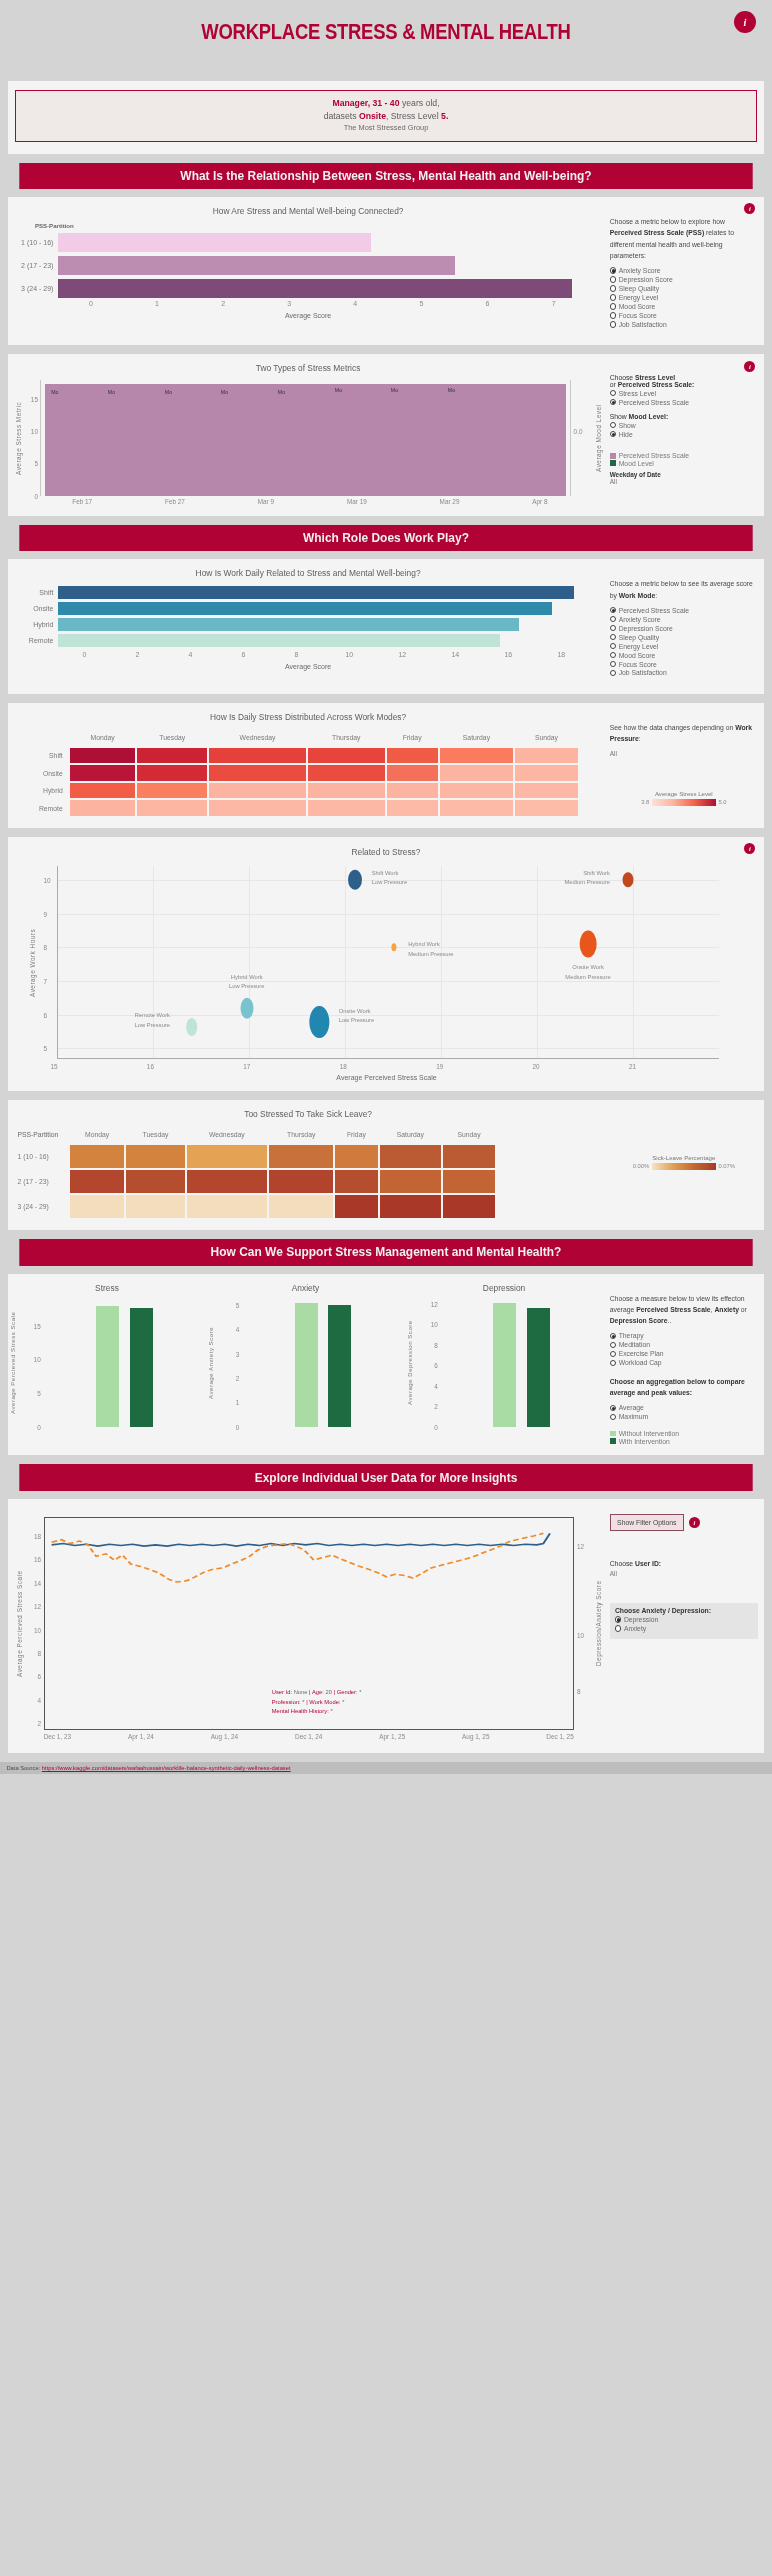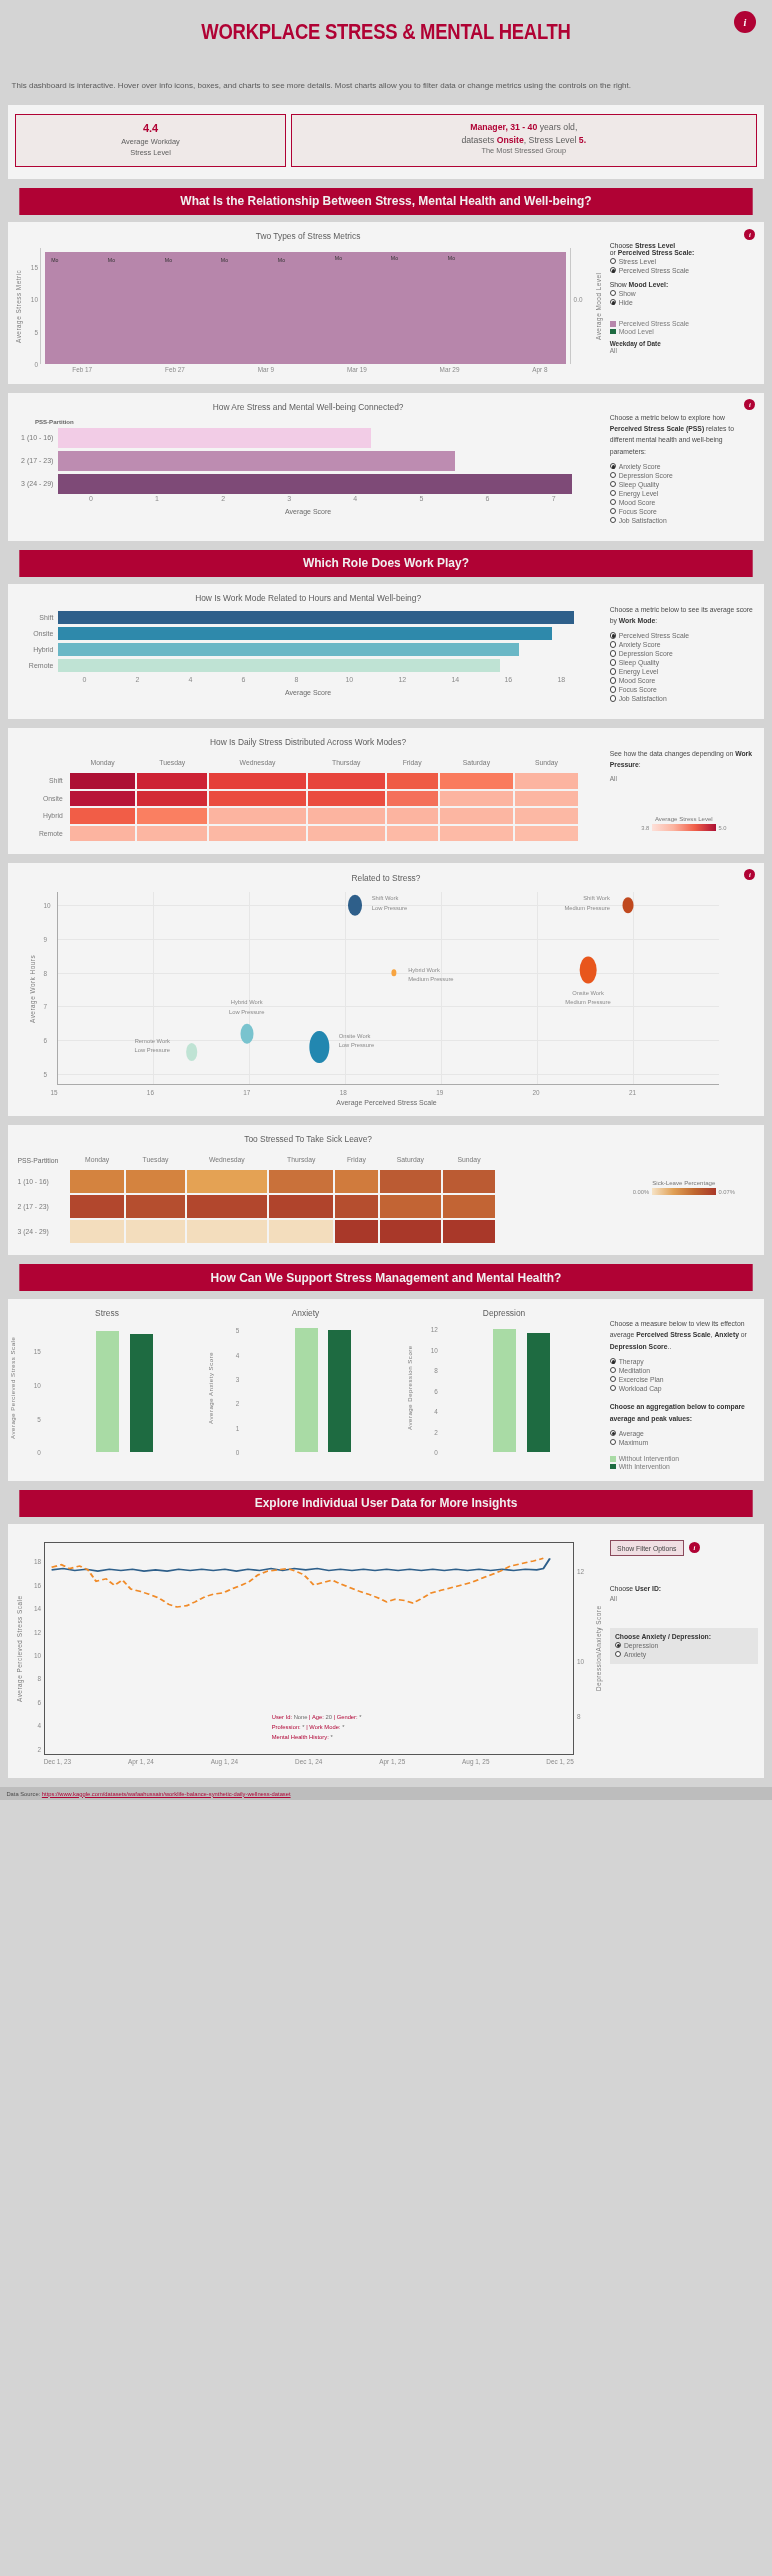--- a/index.html
+++ b/index.html
@@ -176,42 +176,116 @@
 </style>
 </head>
 <body>
 
 <div class="wrap">
 
   <div class="header">
     <div class="dash-title">WORKPLACE STRESS &amp; MENTAL HEALTH</div>
     <div class="info-dot">i</div>
   </div>
-  <div class="intro">This dashboard is interactive. Hover over info icons, boxes, and charts to see more details. Most charts allow you to filter data or change metrics using the controls on the right.</div>
 
   <div class="kpi-panel">
     <div class="kpi-row">
-      <div class="kpi">
-        <div class="kpi-big">4.4</div>
-        <div class="kpi-sub">Average Workday</div>
-        <div class="kpi-sub">Stress Level</div>
-      </div>
       <div class="kpi wide">
         <div class="kpi-line">
           <b>Manager, 31 - 40</b><span> years old,</span>
         </div>
         <div class="kpi-line">
           <span>datasets </span><b>Onsite</b><span>, Stress Level </span><b>5.</b>
         </div>
         <div class="kpi-note">The Most Stressed Group</div>
       </div>
     </div>
   </div>
 
   <div class="banner">What Is the Relationship Between Stress, Mental Health and Well-being?</div>
+
+  <div class="card">
+    <div class="info-dot">i</div>
+    <div class="card-body">
+      <div class="chart-col">
+        <div class="chart-title">How Are Stress and Mental Well-being Connected?</div>
+        <div style="font-size:6.1px;font-weight:bold;color:#666;padding-left:22px;margin-bottom:1.3px">PSS-Partition</div>
+        <div class="hbar-grid">
+          <div class="hbar-row">
+            <div class="hbar-lbl">1 (10 - 16)</div>
+            <div class="hbar-track">
+                <div class="hbar" style="width:59.3%;background:#f2cce6"></div>
+              </div>
+            <div style="width:16.7px"></div>
+          </div>
+          <div class="hbar-row">
+            <div class="hbar-lbl">2 (17 - 23)</div>
+            <div class="hbar-track">
+                <div class="hbar" style="width:75.1%;background:#bd8cb1"></div>
+              </div>
+            <div style="width:16.7px"></div>
+          </div>
+          <div class="hbar-row">
+            <div class="hbar-lbl">3 (24 - 29)</div>
+            <div class="hbar-track">
+                <div class="hbar" style="width:97.3%;background:#7e4a77"></div>
+              </div>
+            <div style="width:16.7px"></div>
+          </div>
+        </div>
+        <div class="hx" style="padding-right:16.7px">
+          <span>0</span>
+          <span>1</span>
+          <span>2</span>
+          <span>3</span>
+          <span>4</span>
+          <span>5</span>
+          <span>6</span>
+          <span>7</span>
+        </div>
+        <div class="axis-lbl-x" style="margin-top:5.2px">Average Score</div>
+      </div>
+
+      <div class="ctrl-col">
+        <div class="ctrl-text">
+          <span>Choose a metric below to explore how </span><b>Perceived Stress Scale (PSS)</b><span> relates to different mental health and well-being parameters:</span>
+        </div>
+        <div class="radio-list">
+          <div class="radio-row">
+              <span class="radio on"></span>
+              <span class="radio-lbl">Anxiety Score</span>
+            </div>
+          <div class="radio-row">
+              <span class="radio"></span>
+              <span class="radio-lbl">Depression Score</span>
+            </div>
+          <div class="radio-row">
+              <span class="radio"></span>
+              <span class="radio-lbl">Sleep Quality</span>
+            </div>
+          <div class="radio-row">
+              <span class="radio"></span>
+              <span class="radio-lbl">Energy Level</span>
+            </div>
+          <div class="radio-row">
+              <span class="radio"></span>
+              <span class="radio-lbl">Mood Score</span>
+            </div>
+          <div class="radio-row">
+              <span class="radio"></span>
+              <span class="radio-lbl">Focus Score</span>
+            </div>
+          <div class="radio-row">
+              <span class="radio"></span>
+              <span class="radio-lbl">Job Satisfaction</span>
+            </div>
+        </div>
+      </div>
+    </div>
+  </div>
 
   <div class="card">
     <div class="info-dot">i</div>
     <div class="card-body">
       <div class="chart-col">
         <div class="chart-title">Two Types of Stress Metrics</div>
         <div style="display:flex;">
           <div class="axis-lbl-y" style="height:116px;width:10.3px;">Average Stress Metric</div>
           <div class="area-wrap" style="flex:1 1 auto;">
             <div class="yticks tick" style="flex:0 0 16.7px;">
@@ -286,106 +360,26 @@
             <span class="sw" style="background:#1e6b41"></span>
             <span class="legend-lbl">Mood Level</span>
           </div>
           <div class="small-head">Weekday of Date</div>
           <div class="small-val">All</div>
         </div>
       </div>
     </div>
   </div>
 
-  <div class="card">
-    <div class="info-dot">i</div>
-    <div class="card-body">
-      <div class="chart-col">
-        <div class="chart-title">How Are Stress and Mental Well-being Connected?</div>
-        <div style="font-size:6.1px;font-weight:bold;color:#666;padding-left:22px;margin-bottom:1.3px">PSS-Partition</div>
-        <div class="hbar-grid">
-          <div class="hbar-row">
-            <div class="hbar-lbl">1 (10 - 16)</div>
-            <div class="hbar-track">
-                <div class="hbar" style="width:59.3%;background:#f2cce6"></div>
-              </div>
-            <div style="width:16.7px"></div>
-          </div>
-          <div class="hbar-row">
-            <div class="hbar-lbl">2 (17 - 23)</div>
-            <div class="hbar-track">
-                <div class="hbar" style="width:75.1%;background:#bd8cb1"></div>
-              </div>
-            <div style="width:16.7px"></div>
-          </div>
-          <div class="hbar-row">
-            <div class="hbar-lbl">3 (24 - 29)</div>
-            <div class="hbar-track">
-                <div class="hbar" style="width:97.3%;background:#7e4a77"></div>
-              </div>
-            <div style="width:16.7px"></div>
-          </div>
-        </div>
-        <div class="hx" style="padding-right:16.7px">
-          <span>0</span>
-          <span>1</span>
-          <span>2</span>
-          <span>3</span>
-          <span>4</span>
-          <span>5</span>
-          <span>6</span>
-          <span>7</span>
-        </div>
-        <div class="axis-lbl-x" style="margin-top:5.2px">Average Score</div>
-      </div>
-
-      <div class="ctrl-col">
-        <div class="ctrl-text">
-          <span>Choose a metric below to explore how </span><b>Perceived Stress Scale (PSS)</b><span> relates to different mental health and well-being parameters:</span>
-        </div>
-        <div class="radio-list">
-          <div class="radio-row">
-              <span class="radio on"></span>
-              <span class="radio-lbl">Anxiety Score</span>
-            </div>
-          <div class="radio-row">
-              <span class="radio"></span>
-              <span class="radio-lbl">Depression Score</span>
-            </div>
-          <div class="radio-row">
-              <span class="radio"></span>
-              <span class="radio-lbl">Sleep Quality</span>
-            </div>
-          <div class="radio-row">
-              <span class="radio"></span>
-              <span class="radio-lbl">Energy Level</span>
-            </div>
-          <div class="radio-row">
-              <span class="radio"></span>
-              <span class="radio-lbl">Mood Score</span>
-            </div>
-          <div class="radio-row">
-              <span class="radio"></span>
-              <span class="radio-lbl">Focus Score</span>
-            </div>
-          <div class="radio-row">
-              <span class="radio"></span>
-              <span class="radio-lbl">Job Satisfaction</span>
-            </div>
-        </div>
-      </div>
-    </div>
-  </div>
-
   <div class="banner">Which Role Does Work Play?</div>
 
   <div class="card">
     <div class="card-body">
       <div class="chart-col">
-        <div class="chart-title">How Is Work Mode Related to Hours and Mental Well-being?</div>
+        <div class="chart-title">How Is Work Daily Related to Stress and Mental Well-being?</div>
         <div class="hbar-grid">
           <div class="hbar-row" style="height:16px">
             <div class="hbar-lbl">Shift</div>
             <div class="hbar-track" style="height:13px">
                 <div class="hbar" style="height:13px;width:97.4%;background:#2e5f8a"></div>
               </div>
             <div style="width:15.5px"></div>
           </div>
           <div class="hbar-row" style="height:16px">
             <div class="hbar-lbl">Onsite</div>

